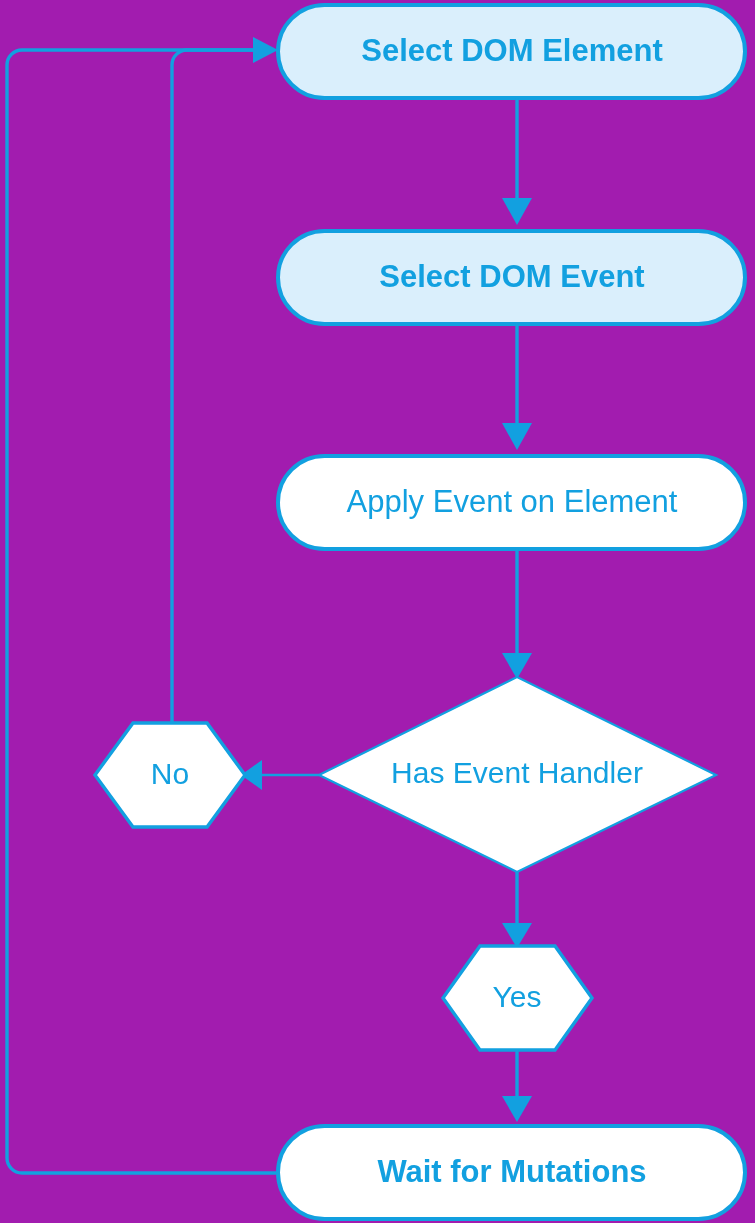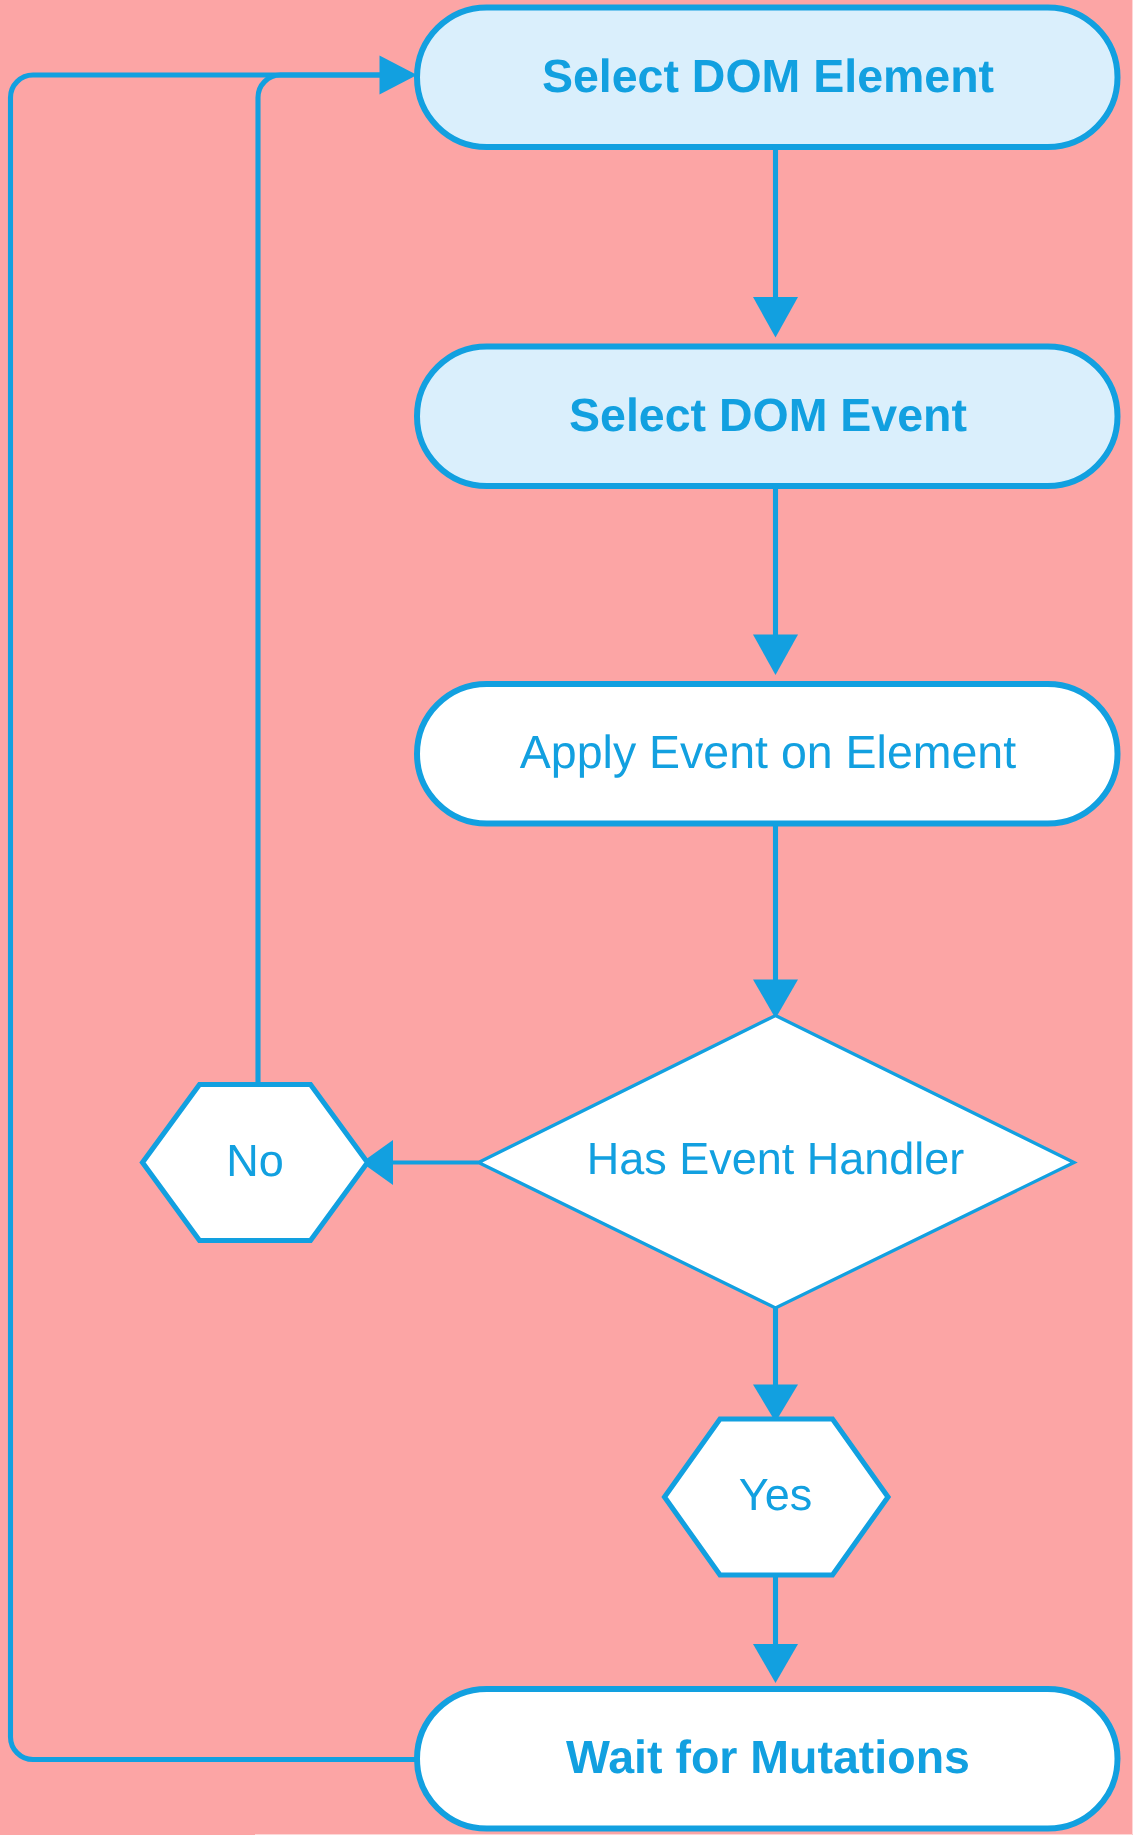--- a/index.html
+++ b/index.html
@@ -4,21 +4,21 @@
 <style>
   html, body {
     margin: 0;
     padding: 0;
     background: #ffffff;
   }
   #canvas-wrap {
     position: relative;
     width: 755px;
     height: 1223px;
-    background: #fca5a5;
+    background: #a21caf;
     overflow: hidden;
   }
   svg#flowchart {
     display: block;
     width: 755px;
     height: 1223px;
   }
   .node-label {
     font-family: "Liberation Sans", sans-serif;
     fill: #12a0e0;

